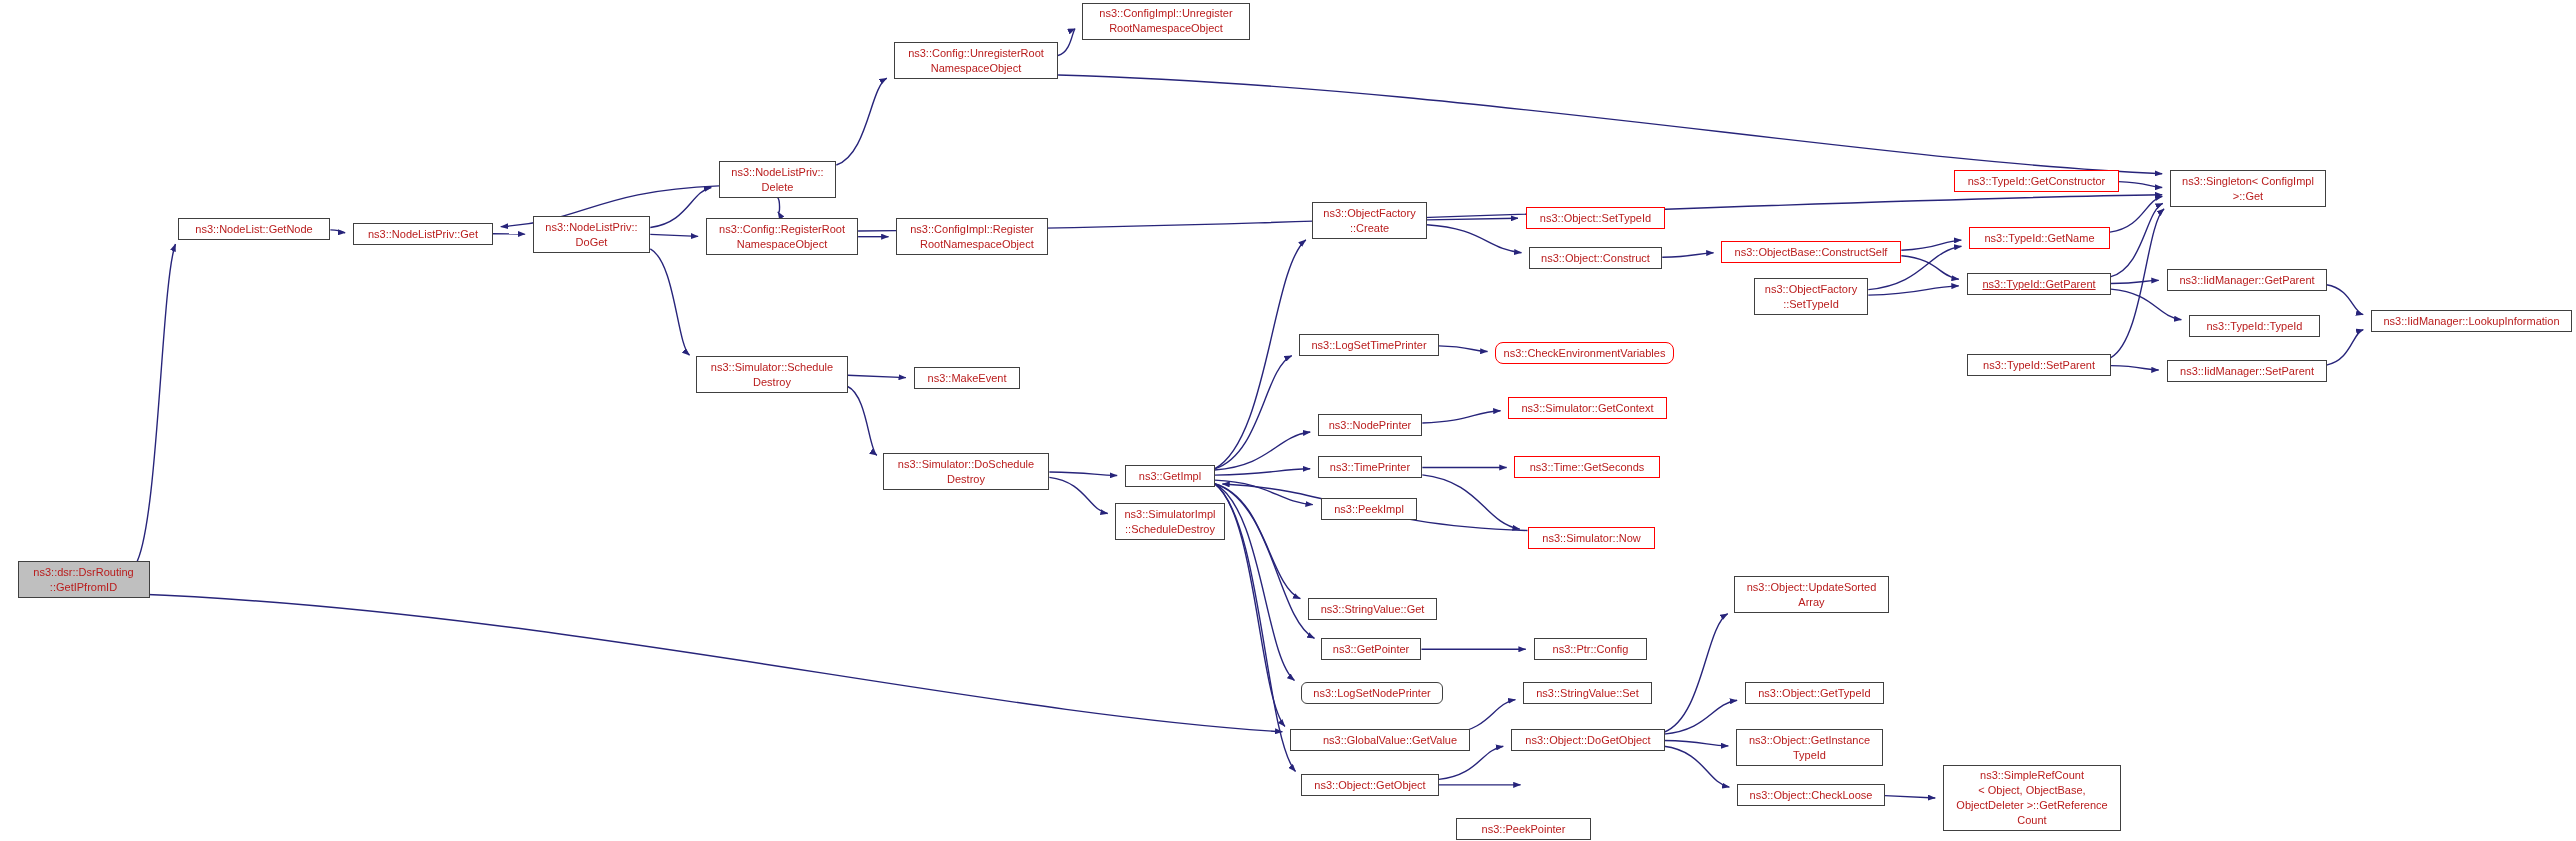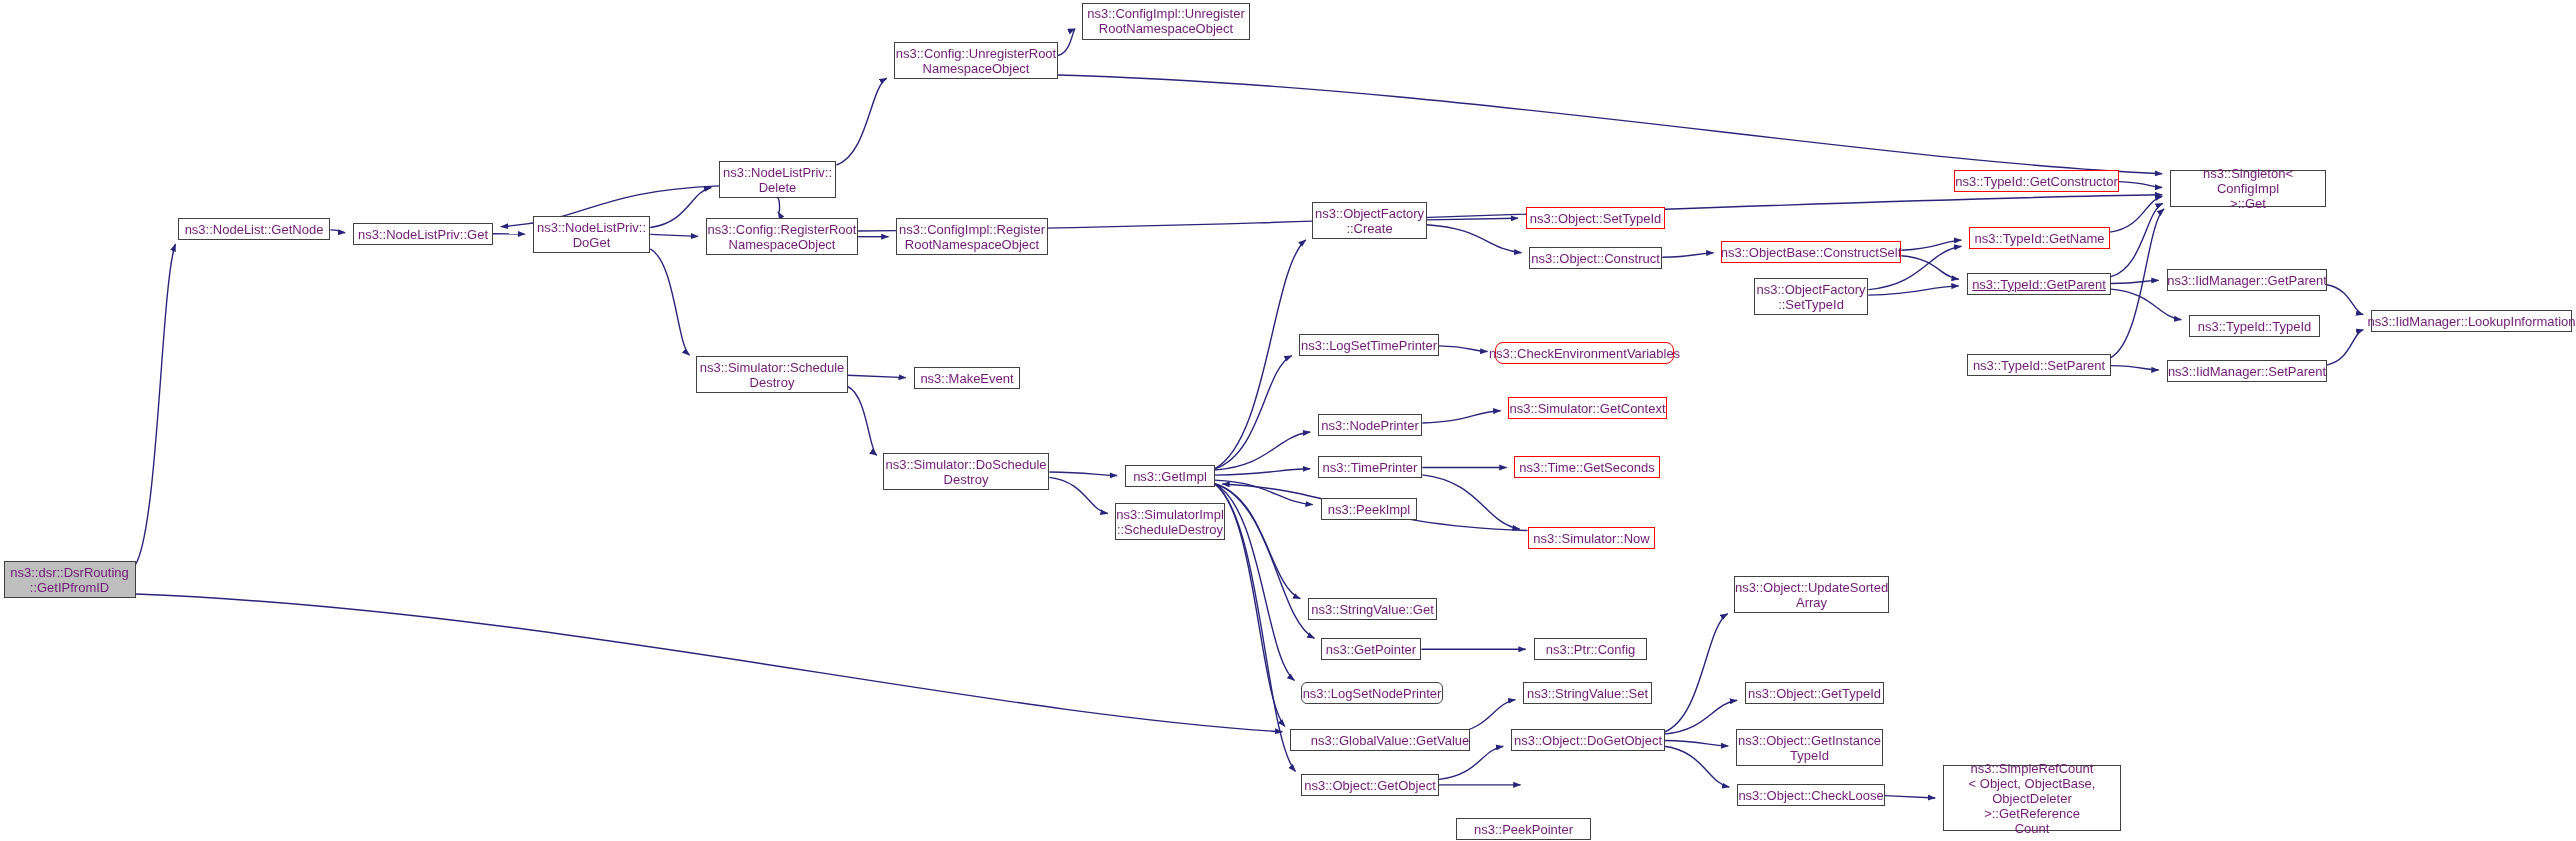--- a/index.html
+++ b/index.html
@@ -1,24 +1,24 @@
 <!DOCTYPE html>
 <html style="font-size:14px"><head>
 <meta charset="utf-8">
 <style>
   html,body{margin:0;padding:0;background:#ffffff;}
   body{font-family:"Liberation Sans","DejaVu Sans",sans-serif;}
   #canvas{position:relative;width:2576px;height:842px;background:#ffffff;overflow:hidden;}
   #edges{position:absolute;left:0;top:0;width:2576px;height:842px;}
   .node{position:absolute;box-sizing:border-box;background:#ffffff;border:0.9px solid #404040;
         display:flex;align-items:center;justify-content:center;text-align:center;
-        color:#701a75;font-size:13px;line-height:15px;letter-spacing:0px;}
+        color:#b91c1c;font-size:11px;line-height:15px;letter-spacing:0px;}
   .node span{display:block;padding:0 2.6px;white-space:pre-line;}
   .node.red{border:0.9px solid #ff0000;}
-  .node.root{background:#bfbfbf;border:0.9px solid #404040;}
+  .node.root{background:#bfbfbf;border:0.9px solid #404040;margin-left:14px;}
 </style>
 </head>
 <body>
 
 <div id="canvas">
   <svg id="edges" xmlns="http://www.w3.org/2000/svg" viewBox="0 0 2963 968" width="2576" height="842">
     <defs>
       <marker id="arrow" markerWidth="9" markerHeight="7" refX="8.5" refY="3.5" orient="auto" markerUnits="userSpaceOnUse">
         <path d="M0,0 L9,3.5 L0,7 z" fill="#27247a"></path>
       </marker>
@@ -100,21 +100,21 @@
 DoGet</span>
       </div>
       <div class="node" style="left: 719px; top: 161px; width: 117px; height: 37px;">
         <span>ns3::NodeListPriv::
 Delete</span>
       </div>
       <div class="node" style="left: 706px; top: 218px; width: 152px; height: 37px;">
         <span>ns3::Config::RegisterRoot
 NamespaceObject</span>
       </div>
-      <div class="node" style="left: 896px; top: 218px; width: 152px; height: 37px;">
+      <div class="node" style="left: 896px; top: 218px; width: 152px; height: 37px; text-align: right;">
         <span>ns3::ConfigImpl::Register
 RootNamespaceObject</span>
       </div>
       <div class="node" style="left: 894px; top: 42px; width: 164px; height: 37px;">
         <span>ns3::Config::UnregisterRoot
 NamespaceObject</span>
       </div>
       <div class="node" style="left: 1082px; top: 2.6px; width: 168px; height: 37px;">
         <span>ns3::ConfigImpl::Unregister
 RootNamespaceObject</span>

